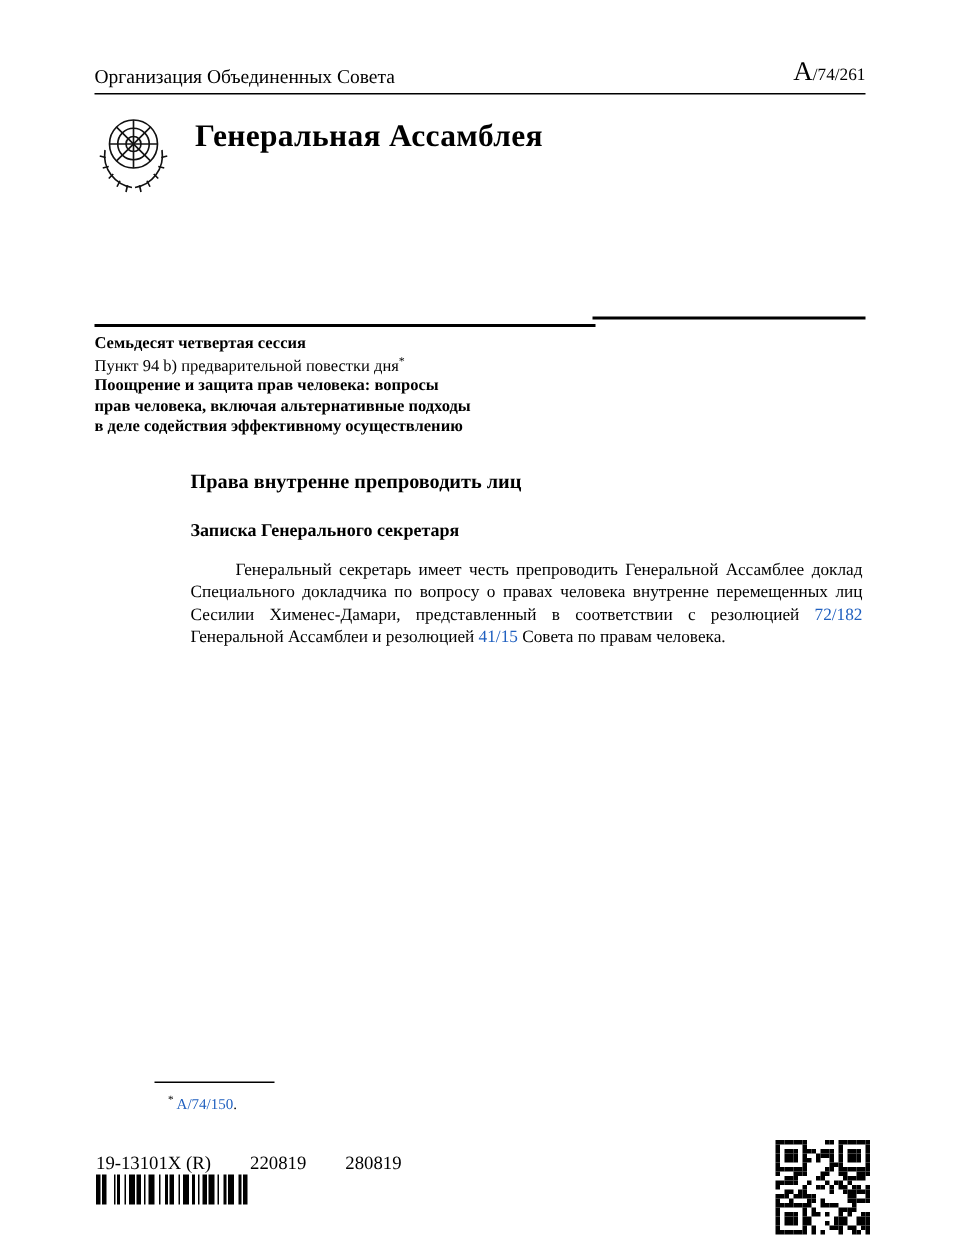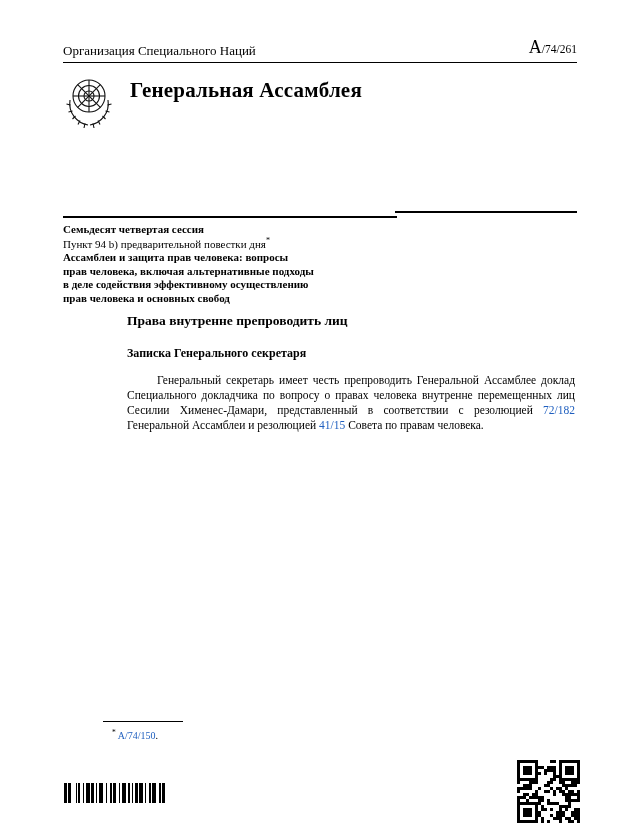--- a/index.html
+++ b/index.html
@@ -53,21 +53,21 @@
   .barcode { left:64px; top:783px; height:20px; white-space:nowrap; font-size:0; }
   .recycle-line { left:287px; top:785px; font-size:8px; white-space:nowrap; }
   .recycle-line .ricon { font-size:12px; vertical-align:-2px; margin-left:4px; }
   .qr-code { left:517px; top:760px; width:63px; height:63px; }
 </style>
 </head>
 <body>
 
 <div class="page">
 
-  <div class="abs org-name">Организация Специального Наций</div>
+  <div class="abs org-name">Организация Объединенных Совета</div>
   <div class="abs doc-symbol">
     <span class="big">A</span><span class="small">/74/261</span>
   </div>
   <div class="abs top-rule"></div>
 
   <div class="abs emblem">
     <svg width="58" height="62" viewBox="0 0 58 62">
       <g fill="none" stroke="#111" stroke-width="1.1">
         <circle cx="29" cy="24" r="16"></circle>
         <circle cx="29" cy="24" r="10.5"></circle>
@@ -86,38 +86,40 @@
   <div class="abs assembly-title">Генеральная Ассамблея</div>
 
   <div class="abs rule-left"></div>
   <div class="abs rule-right"></div>
 
   <div class="abs session-line">Семьдесят четвертая сессия</div>
   <div class="abs agenda-item">
     <span>Пункт 94 b) предварительной повестки дня</span><sup>*</sup>
   </div>
   <div class="abs agenda-title">
-    <div>Ассамблеи и защита прав человека: вопросы</div>
+    <div>Поощрение и защита прав человека: вопросы</div>
     <div>прав человека, включая альтернативные подходы</div>
     <div>в деле содействия эффективному осуществлению</div>
-    <div>прав человека и основных свобод</div>
   </div>
 
   <div class="abs content-title">Права внутренне препроводить лиц</div>
   <div class="abs content-subtitle">Записка Генерального секретаря</div>
   <div class="abs paragraph">
     <span>Генеральный секретарь имеет честь препроводить Генеральной Ассамблее доклад Специального докладчика по вопросу о правах человека внутренне перемещенных лиц Сесилии Хименес-Дамари, представленный в соответствии с резолюцией </span><a class="doclink" href="#">72/182</a><span> Генеральной Ассамблеи и резолюцией </span><a class="doclink" href="#">41/15</a><span> Совета по правам человека.</span>
   </div>
 
   <div class="abs footnote-sep"></div>
   <div class="abs footnote">
     <sup>*</sup>
     <a class="doclink" href="#">A/74/150</a><span>.</span>
   </div>
 
+  <div class="abs job-line">
+    <span>19-13101X (R)</span><span class="gap"></span><span>220819</span><span class="gap"></span><span>280819</span>
+  </div>
   <div class="abs barcode"><span style="display: inline-block; height: 20px; width: 2.9px; background: rgb(0, 0, 0);"></span><span style="display: inline-block; height: 20px; width: 1.45px; background: transparent;"></span><span style="display: inline-block; height: 20px; width: 2.9px; background: rgb(0, 0, 0);"></span><span style="display: inline-block; height: 20px; width: 4.35px; background: transparent;"></span><span style="display: inline-block; height: 20px; width: 1.45px; background: rgb(0, 0, 0);"></span><span style="display: inline-block; height: 20px; width: 1.45px; background: transparent;"></span><span style="display: inline-block; height: 20px; width: 1.45px; background: rgb(0, 0, 0);"></span><span style="display: inline-block; height: 20px; width: 2.9px; background: transparent;"></span><span style="display: inline-block; height: 20px; width: 1.45px; background: rgb(0, 0, 0);"></span><span style="display: inline-block; height: 20px; width: 1.45px; background: transparent;"></span><span style="display: inline-block; height: 20px; width: 4.35px; background: rgb(0, 0, 0);"></span><span style="display: inline-block; height: 20px; width: 1.45px; background: transparent;"></span><span style="display: inline-block; height: 20px; width: 2.9px; background: rgb(0, 0, 0);"></span><span style="display: inline-block; height: 20px; width: 1.45px; background: transparent;"></span><span style="display: inline-block; height: 20px; width: 1.45px; background: rgb(0, 0, 0);"></span><span style="display: inline-block; height: 20px; width: 1.45px; background: transparent;"></span><span style="display: inline-block; height: 20px; width: 4.35px; background: rgb(0, 0, 0);"></span><span style="display: inline-block; height: 20px; width: 2.9px; background: transparent;"></span><span style="display: inline-block; height: 20px; width: 1.45px; background: rgb(0, 0, 0);"></span><span style="display: inline-block; height: 20px; width: 2.9px; background: transparent;"></span><span style="display: inline-block; height: 20px; width: 1.45px; background: rgb(0, 0, 0);"></span><span style="display: inline-block; height: 20px; width: 1.45px; background: transparent;"></span><span style="display: inline-block; height: 20px; width: 2.9px; background: rgb(0, 0, 0);"></span><span style="display: inline-block; height: 20px; width: 2.9px; background: transparent;"></span><span style="display: inline-block; height: 20px; width: 1.45px; background: rgb(0, 0, 0);"></span><span style="display: inline-block; height: 20px; width: 1.45px; background: transparent;"></span><span style="display: inline-block; height: 20px; width: 4.35px; background: rgb(0, 0, 0);"></span><span style="display: inline-block; height: 20px; width: 1.45px; background: transparent;"></span><span style="display: inline-block; height: 20px; width: 2.9px; background: rgb(0, 0, 0);"></span><span style="display: inline-block; height: 20px; width: 1.45px; background: transparent;"></span><span style="display: inline-block; height: 20px; width: 1.45px; background: rgb(0, 0, 0);"></span><span style="display: inline-block; height: 20px; width: 1.45px; background: transparent;"></span><span style="display: inline-block; height: 20px; width: 2.9px; background: rgb(0, 0, 0);"></span><span style="display: inline-block; height: 20px; width: 1.45px; background: transparent;"></span><span style="display: inline-block; height: 20px; width: 4.35px; background: rgb(0, 0, 0);"></span><span style="display: inline-block; height: 20px; width: 1.45px; background: transparent;"></span><span style="display: inline-block; height: 20px; width: 1.45px; background: rgb(0, 0, 0);"></span><span style="display: inline-block; height: 20px; width: 2.9px; background: transparent;"></span><span style="display: inline-block; height: 20px; width: 1.45px; background: rgb(0, 0, 0);"></span><span style="display: inline-block; height: 20px; width: 1.45px; background: transparent;"></span><span style="display: inline-block; height: 20px; width: 4.35px; background: rgb(0, 0, 0);"></span><span style="display: inline-block; height: 20px; width: 2.9px; background: transparent;"></span><span style="display: inline-block; height: 20px; width: 1.45px; background: rgb(0, 0, 0);"></span><span style="display: inline-block; height: 20px; width: 1.45px; background: transparent;"></span><span style="display: inline-block; height: 20px; width: 2.9px; background: rgb(0, 0, 0);"></span><span style="display: inline-block; height: 20px; width: 1.45px; background: transparent;"></span></div>
   <div class="abs qr-code">
       <div style="position: absolute; left: 0px; top: 0px; width: 3px; height: 3px; background: rgb(0, 0, 0);"></div>
       <div style="position: absolute; left: 3px; top: 0px; width: 3px; height: 3px; background: rgb(0, 0, 0);"></div>
       <div style="position: absolute; left: 6px; top: 0px; width: 3px; height: 3px; background: rgb(0, 0, 0);"></div>
       <div style="position: absolute; left: 9px; top: 0px; width: 3px; height: 3px; background: rgb(0, 0, 0);"></div>
       <div style="position: absolute; left: 12px; top: 0px; width: 3px; height: 3px; background: rgb(0, 0, 0);"></div>
       <div style="position: absolute; left: 15px; top: 0px; width: 3px; height: 3px; background: rgb(0, 0, 0);"></div>
       <div style="position: absolute; left: 18px; top: 0px; width: 3px; height: 3px; background: rgb(0, 0, 0);"></div>
       <div style="position: absolute; left: 33px; top: 0px; width: 3px; height: 3px; background: rgb(0, 0, 0);"></div>

